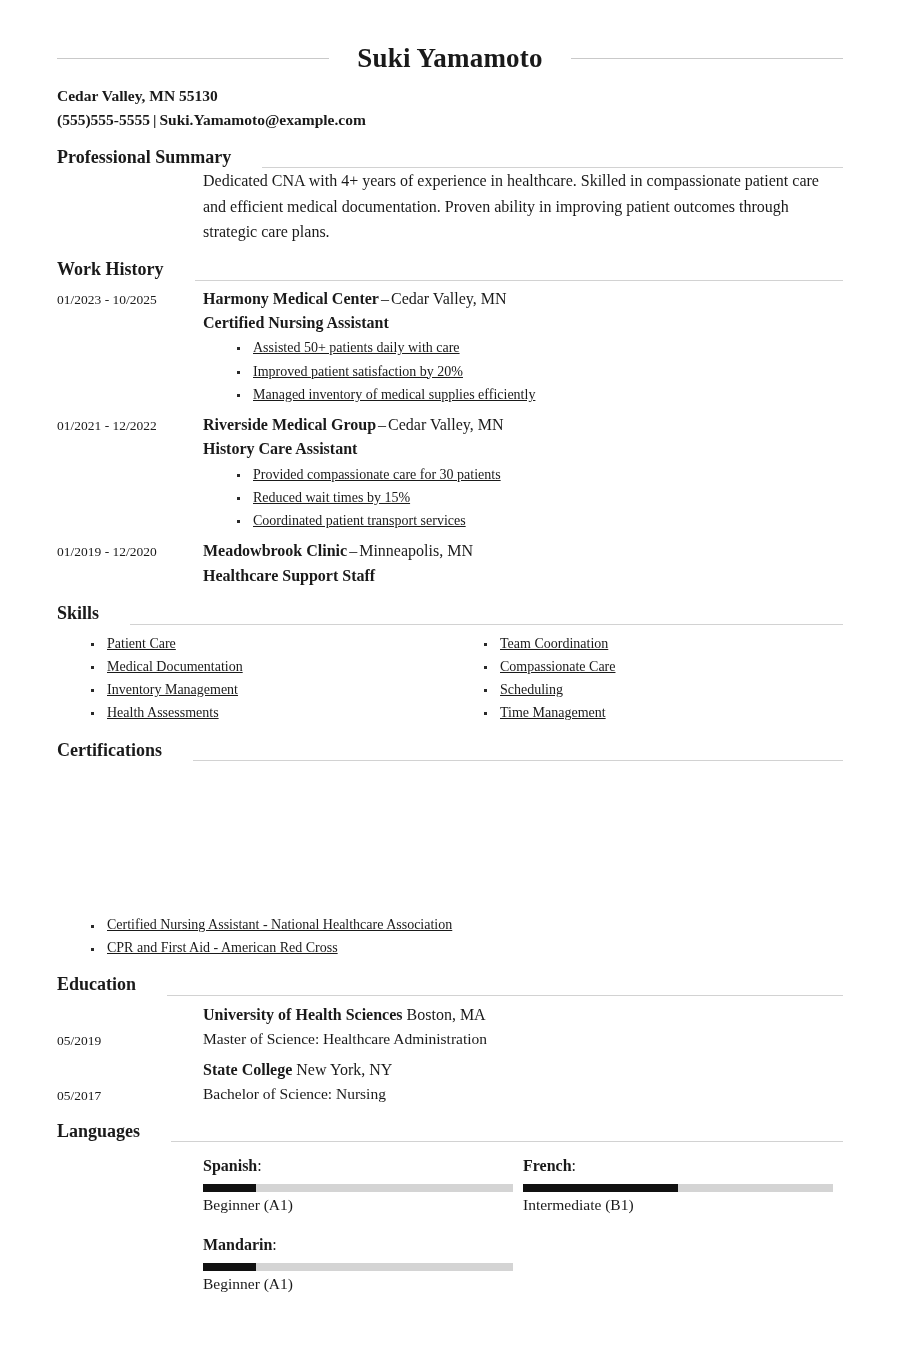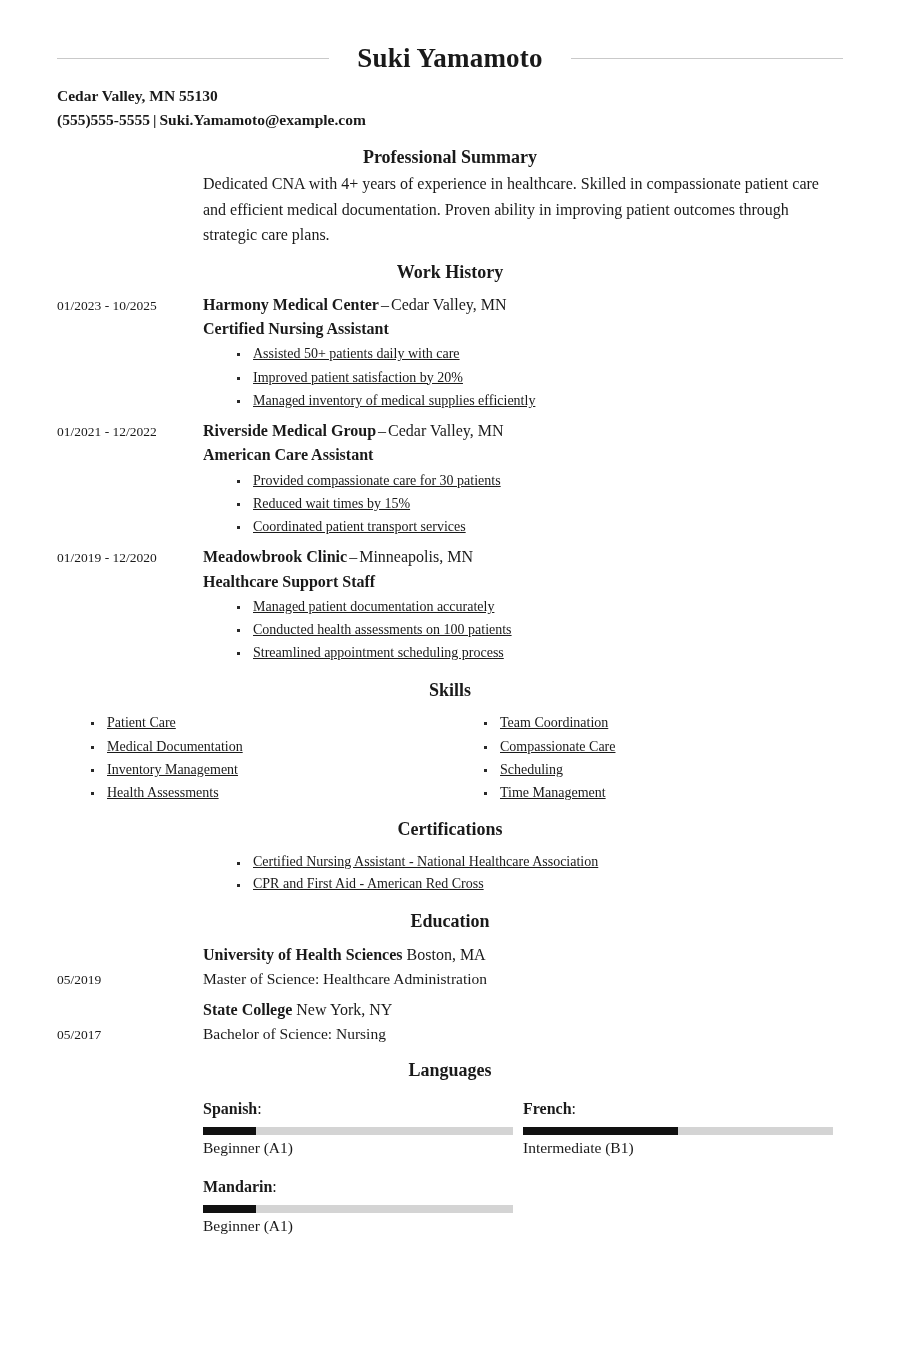--- a/index.html
+++ b/index.html
@@ -53,23 +53,22 @@
   }
   .contact-line.first { margin-top: 10px; }
 
   .sep { font-weight: bold; padding: 0 3px; }
 
   
   .section { margin-top: 15px; }
 
   .section-head {
     display: flex;
-    align-items: center;
-    gap: 2px;
-    flex-direction: column;
+    align-items: flex-end;
+    gap: 31px;
   }
   .section-title {
     font-size: 18px;
     font-weight: bold;
     white-space: nowrap;
     line-height: 1.2;
   }
   .section-rule {
     flex: 1 1 auto;
     height: 1px;
@@ -136,21 +135,21 @@
 
   
   .skills-wrap {
     display: flex;
     margin-top: 6px;
   }
   .skills-col { width: 50%; }
   .skills-col ul.bullets li { padding-left: 50px; }
 
   
-  .certs { margin-top: 6px; }
+  .certs { margin-top: 6px; flex-direction: column; }
   .certs ul.bullets li { padding-left: 50px; line-height: 1.62; }
 
   
   .edu-block { margin-top: 7px; align-items: flex-end; }
   .edu-line { font-size: 16px; line-height: 1.52; }
   .edu-school { font-weight: bold; }
   .edu-loc { font-weight: normal; }
   .edu-degree { font-size: 15.5px; line-height: 1.52; }
 
   
@@ -237,41 +236,36 @@
         </ul>
       </div>
     </div>
 
     <div class="row exp-block">
       <div class="gutter">01/2021 - 12/2022</div>
       <div class="content">
         <div class="org-line">
           <span class="org-name">Riverside Medical Group</span><span class="dash">–</span><span class="org-loc">Cedar Valley, MN</span>
         </div>
-        <div class="job-title">American Care Assistant</div>
+        <div class="job-title">History Care Assistant</div>
         <ul class="bullets">
           <li>Provided compassionate care for 30 patients</li>
           <li>Reduced wait times by 15%</li>
           <li>Coordinated patient transport services</li>
         </ul>
       </div>
     </div>
 
     <div class="row exp-block">
       <div class="gutter">01/2019 - 12/2020</div>
       <div class="content">
         <div class="org-line">
           <span class="org-name">Meadowbrook Clinic</span><span class="dash">–</span><span class="org-loc">Minneapolis, MN</span>
         </div>
         <div class="job-title">Healthcare Support Staff</div>
-        <ul class="bullets">
-          <li>Managed patient documentation accurately</li>
-          <li>Conducted health assessments on 100 patients</li>
-          <li>Streamlined appointment scheduling process</li>
-        </ul>
       </div>
     </div>
   </div>
 
   <div class="section">
     <div class="section-head">
       <div class="section-title">Skills</div>
       <div class="section-rule"></div>
     </div>
     <div class="skills-wrap">

